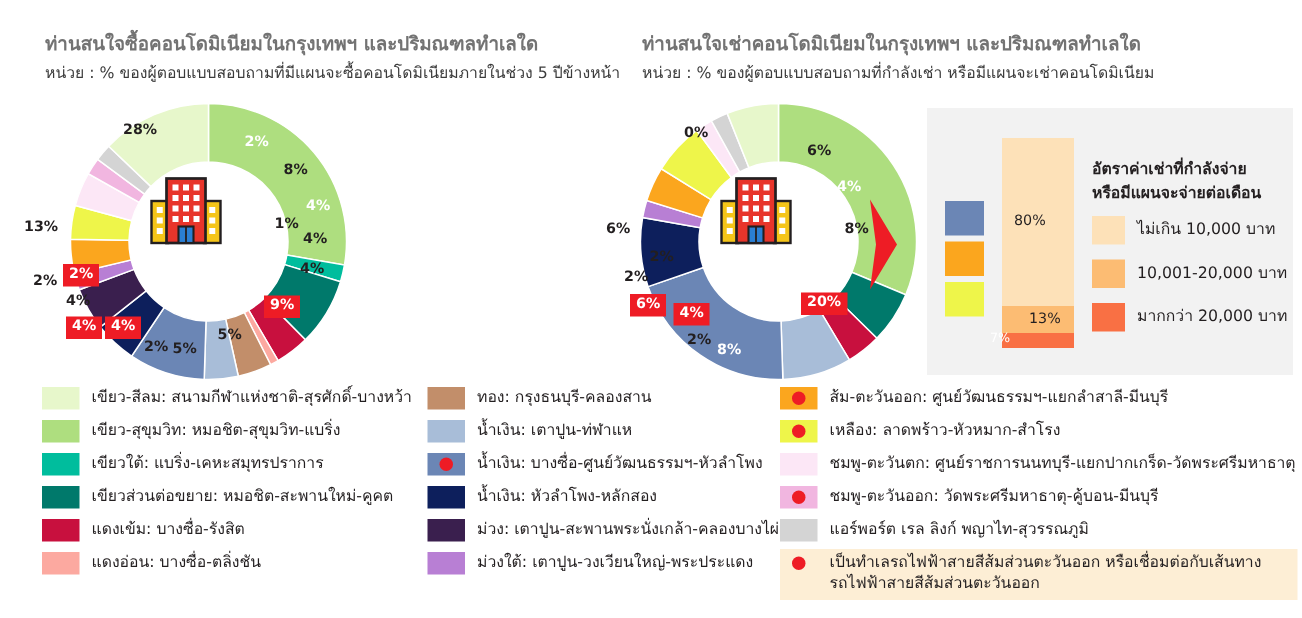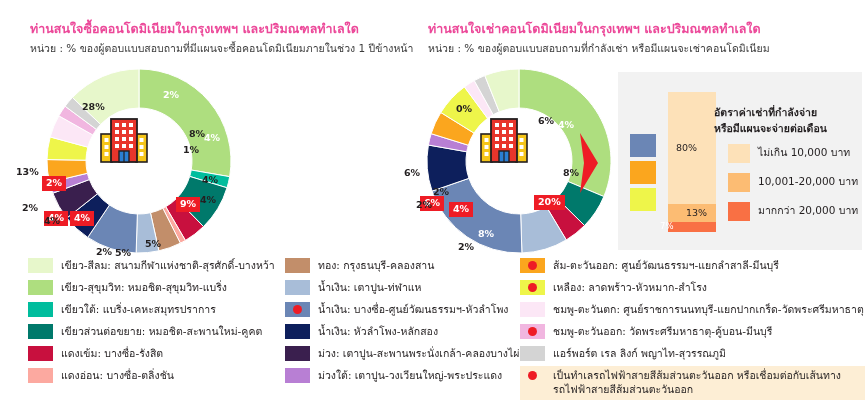--- a/index.html
+++ b/index.html
@@ -15,21 +15,21 @@
     position: relative;
     color: #231f20;
   }
   .page { position: relative; width: 868px; height: 412px; }
 
   
   .title {
     position: absolute;
     font-size: 12.5px;
     font-weight: bold;
-    color: #ec4899;
+    color: #737373;
     letter-spacing: 0px;
     white-space: nowrap;
   }
   .subtitle {
     position: absolute;
     font-size: 10.5px;
     font-weight: normal;
     color: #3b3b3b;
     white-space: nowrap;
   }
@@ -51,21 +51,21 @@
 
   
   .pct {
     position: absolute;
     font-size: 9.5px;
     font-weight: bold;
     line-height: 1;
     white-space: nowrap;
     color: #231f20;
   }
-  .pct.plain  { color: #231f20; margin-top: 20px; }
+  .pct.plain  { color: #231f20; }
   .pct.redbox {
     color: #ffffff;
     background: #ee1c25;
     padding: 2px 4px 3px 4px;
   }
   .pct.white  { color: #ffffff; }
   .pct.onpink { color: #231f20; }
 
   
   #red-arrow { position: absolute; left: 578px; top: 132px; width: 22px; height: 62px; }
@@ -91,21 +91,21 @@
   }
   #stacked-bar .seg { position: relative; width: 48px; }
   #stacked-bar .seg .lbl {
     position: absolute;
     font-size: 9.5px;
     font-weight: normal;
     white-space: nowrap;
   }
   .panel-head {
     position: absolute;
-    left: 96px;
+    left: 110px;
     font-size: 10.5px;
     font-weight: bold;
     color: #231f20;
     white-space: nowrap;
   }
   #panel-head-1 { top: 32px; }
   #panel-head-2 { top: 48px; }
   .panel-key {
     position: absolute;
     left: 110px;
@@ -163,21 +163,21 @@
   .leg-item.boxed {
     background: #fdeed5;
   }
 </style>
 </head>
 <body>
 
 <div class="page">
 
   <div class="title" id="title-buy">ท่านสนใจซื้อคอนโดมิเนียมในกรุงเทพฯ และปริมณฑลทำเลใด</div>
-  <div class="subtitle" id="sub-buy">หน่วย : % ของผู้ตอบแบบสอบถามที่มีแผนจะซื้อคอนโดมิเนียมภายในช่วง 1 ปีข้างหน้า</div>
+  <div class="subtitle" id="sub-buy">หน่วย : % ของผู้ตอบแบบสอบถามที่มีแผนจะซื้อคอนโดมิเนียมภายในช่วง 5 ปีข้างหน้า</div>
   <div class="title" id="title-rent">ท่านสนใจเช่าคอนโดมิเนียมในกรุงเทพฯ และปริมณฑลทำเลใด</div>
   <div class="subtitle" id="sub-rent">หน่วย : % ของผู้ตอบแบบสอบถามที่กำลังเช่า หรือมีแผนจะเช่าคอนโดมิเนียม</div>
 
   <div class="donut-wrap" id="donut-buy">
     <svg class="donut-svg" viewBox="0 0 230 190">
       <g id="buy-slices">
           <path d="M115 3 A92 92 0 0 1 205.65698540655868 110.66240712646068 L167.22630681030012 104.02290845328713 A53 53 0 0 0 115 42 Z" fill="#aede7f" stroke="#ffffff" stroke-width="1"></path>
           <path d="M205.65698540655868 110.66240712646068 A92 92 0 0 1 203.01251015089062 121.7917535249072 L165.70285910866525 110.43437974804436 A53 53 0 0 0 167.22630681030012 104.02290845328713 Z" fill="#00bd9d" stroke="#ffffff" stroke-width="1"></path>
           <path d="M203.01251015089062 121.7917535249072 A92 92 0 0 1 179.54598927859945 160.55772470157063 L152.18410251919317 132.76695009981788 A53 53 0 0 0 165.70285910866525 110.43437974804436 Z" fill="#00796b" stroke="#ffffff" stroke-width="1"></path>
           <path d="M179.54598927859945 160.55772470157063 A92 92 0 0 1 161.41242343727487 174.43479685049306 L141.73759176277792 140.76135035952316 A53 53 0 0 0 152.18410251919317 132.76695009981788 Z" fill="#c8103e" stroke="#ffffff" stroke-width="1"></path>

